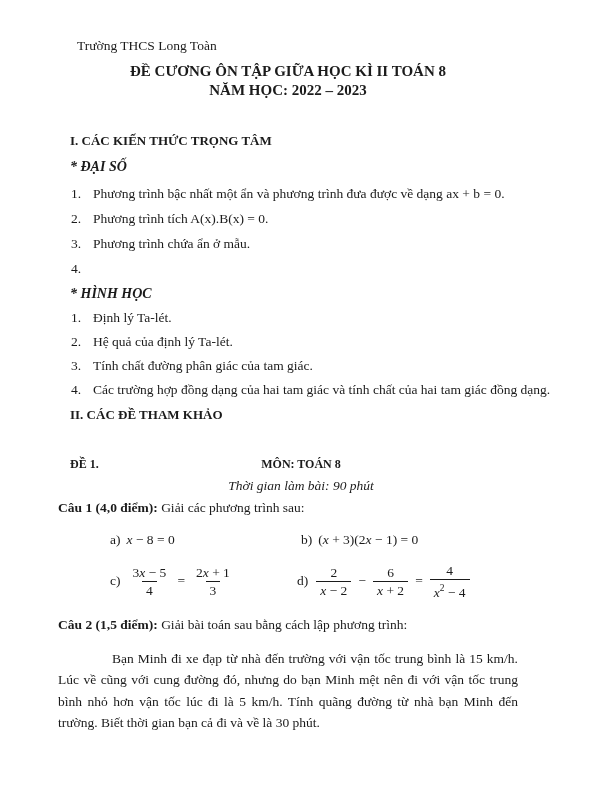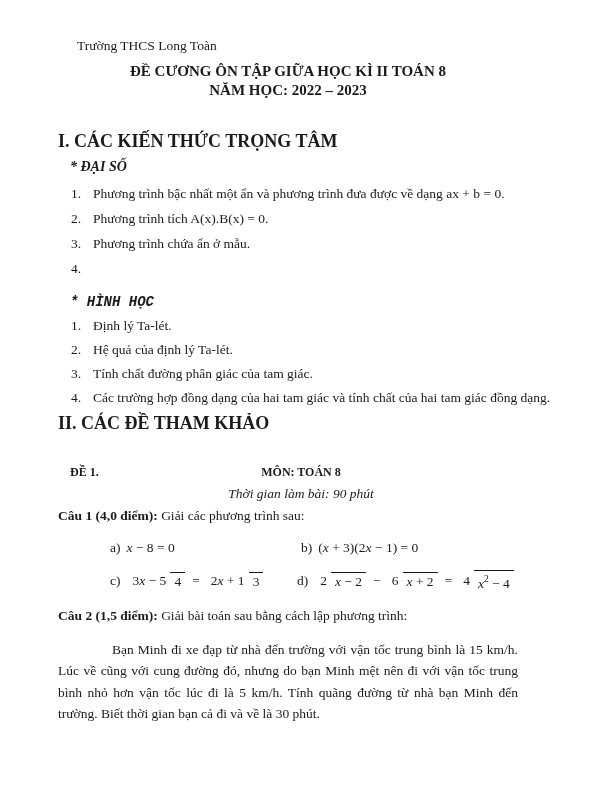--- a/index.html
+++ b/index.html
@@ -28,35 +28,36 @@
     line-height: 19px;
   }
   .doc-title {
     text-align: center;
     font-weight: bold;
     font-size: 15px;
     line-height: 19px;
   }
   .doc-title.first { margin-top: 7px; }
   .sec-heading {
-    font-weight: bold;
-    font-size: 18px;
+    margin-left: 12px;
+    font-weight: bold;
+    font-size: 13px;
     line-height: 20px;
   }
   .sec-heading.s1 { margin-top: 31px; }
   .sec-heading.s2 { margin-top: 3px; }
   .sub-heading {
     margin-left: 12px;
     font-weight: bold;
     font-style: italic;
     font-size: 14px;
     line-height: 20px;
   }
   .sub-heading.alg { margin-top: 6px; }
-  .sub-heading.geo { margin-top: 11px; font-family: Liberation Mono, monospace; }
+  .sub-heading.geo { margin-top: 3px; }
   .num-list { margin-left: 13px; white-space: nowrap; }
   .num-list.alg { margin-top: 4px; }
   .num-list.geo { margin-top: 2px; }
   .num-list .li {
     display: flex;
     font-size: 13.5px;
   }
   .num-list.alg .li { line-height: 25px; }
   .num-list.geo .li { line-height: 24px; }
   .num-list .num { flex: none; width: 22px; }
@@ -97,21 +98,21 @@
   .eq-row.r1 { margin-top: 13px; line-height: 20px; }
   .eq-row.r2 { margin-top: 12px; }
   .eq { display: flex; align-items: center; }
   .eq.w1 { width: 191px; }
   .eq.w2 { width: 187px; }
   .eq-label { margin-right: 6px; flex: none; }
   .vr { font-style: italic; }
   .up { font-style: normal; }
   .frac {
     display: inline-flex;
-    flex-direction: row;
+    flex-direction: column;
     align-items: center;
     text-align: center;
     margin: 0 2px;
   }
   .frac .fnum { line-height: 17px; padding: 0 4px; }
   .frac .fden {
     line-height: 17px;
     padding: 0 4px;
     border-top: 1.2px solid #1b1b1b;
   }

